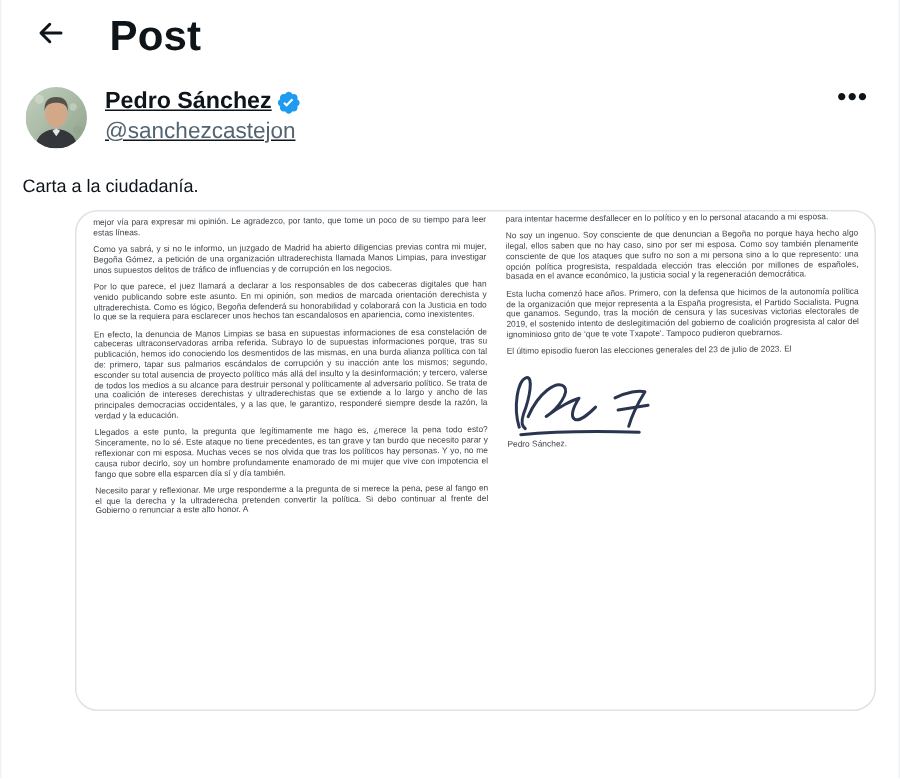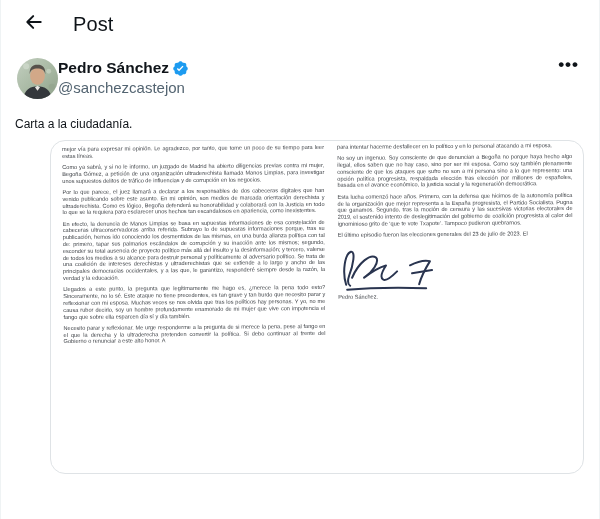--- a/index.html
+++ b/index.html
@@ -3,26 +3,26 @@
 <meta charset="utf-8">
 <style>
   * { margin: 0; padding: 0; box-sizing: border-box; }
   html, body { width: 600px; height: 519px; background: #ffffff; overflow: hidden; }
   body { font-family: "Liberation Sans", sans-serif; color: #0f1419; position: relative; }
   .column { width: 600px; height: 519px; border-left: 1px solid #eff3f4; border-right: 1px solid #eff3f4; position: relative; background:#fff; }
 
   
   .topnav { display: flex; align-items: center; height: 48px; padding: 0 16px; }
   .back-btn { width: 34px; height: 34px; display: flex; align-items: center; justify-content: center; border-radius: 50%; cursor: pointer; }
-  .nav-title { font-size: 20px; font-weight: normal; margin-left: 22px; letter-spacing: 0.1px; }
+  .nav-title { font-size: 28px; font-weight: bold; margin-left: 22px; letter-spacing: 0.1px; }
 
   
   .author-row { display: flex; align-items: flex-start; padding: 10px 16px 0 16px; }
   .avatar { width: 41px; height: 41px; border-radius: 50%; overflow: hidden; flex: 0 0 auto; cursor: pointer; }
-  .author-meta { flex: 1 1 auto; }
+  .author-meta { margin-left: 12px; flex: 1 1 auto; text-decoration: underline; }
   .author-name-line { display: flex; align-items: center; gap: 3px; }
   .author-name { font-size: 15.5px; font-weight: bold; line-height: 20px; cursor: pointer; }
   .badge { width: 17px; height: 17px; display: inline-block; }
   .author-handle { font-size: 15px; color: #536471; line-height: 19px; }
   .more-btn { color: #0f1419; font-size: 17px; font-weight: bold; letter-spacing: 1px; cursor: pointer; padding: 2px 4px; line-height: 10px; }
 
   
   .post-text { padding: 14px 16px 10px 14px; font-size: 12px; line-height: 22px; color: #0f1419; }
 
   

